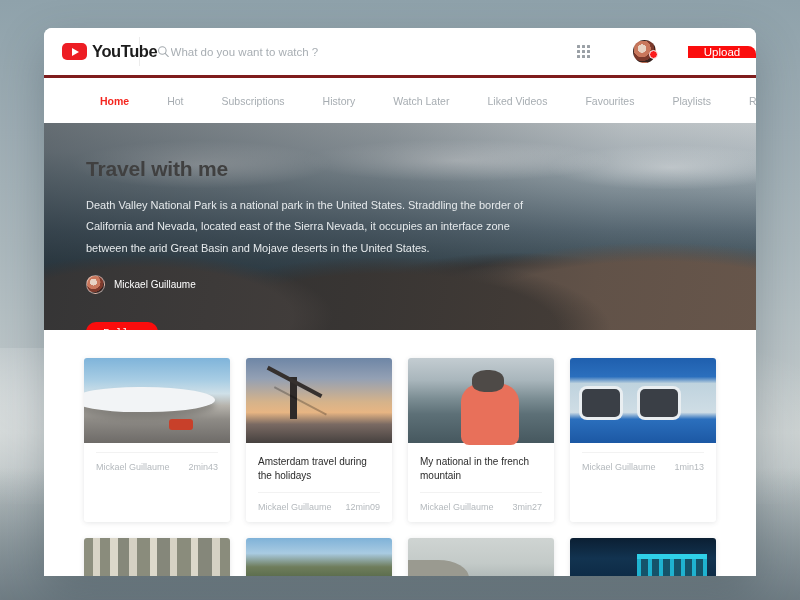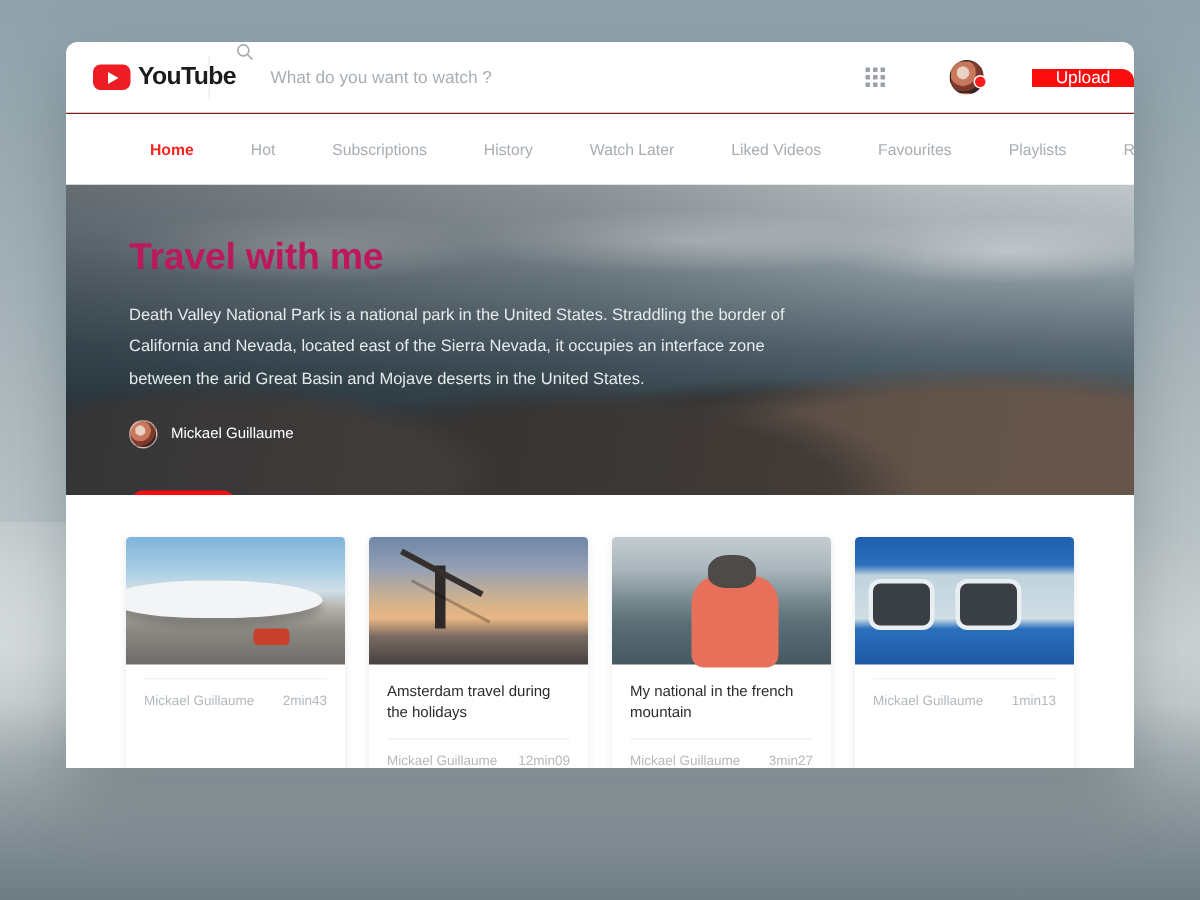--- a/index.html
+++ b/index.html
@@ -18,37 +18,37 @@
     content:""; position:absolute; left:0; right:0; top:58%; height:26%;
     background:radial-gradient(ellipse 60% 100% at 20% 40%, rgba(255,255,255,.55), rgba(255,255,255,0) 70%),
                radial-gradient(ellipse 55% 100% at 70% 55%, rgba(255,255,255,.45), rgba(255,255,255,0) 70%);
   }
   .bg-haze::after {
     content:""; position:absolute; left:0; right:0; bottom:0; height:22%;
     background:linear-gradient(180deg, rgba(120,134,140,0) 0%, rgba(108,122,129,.55) 60%, rgba(96,110,118,.75) 100%);
   }
 
   .window {
-    position:absolute; left:44px; top:28px; width:712px; height:484px;
+    position:absolute; left:44px; top:28px; width:712px; height:548px;
     background:#ffffff; border-radius:8px 8px 0 0; overflow:hidden;
     box-shadow:0 18px 46px rgba(40,55,65,.30);
   }
 
   
   .header { height:47px; display:flex; align-items:stretch; background:#fff; position:relative; }
   .logo-zone { width:95px; display:flex; align-items:center; padding-left:18px; }
   .yt-logo { display:flex; align-items:center; gap:5px; }
   .yt-play {
     width:25px; height:17px; background:#ed1d24; border-radius:5px;
     display:flex; align-items:center; justify-content:center;
   }
   .yt-play i { width:0;height:0;border-left:7px solid #fff;border-top:4.5px solid transparent;border-bottom:4.5px solid transparent; margin-left:2px;}
   .yt-word { font-size:16.5px; font-weight:bold; color:#1c1c1c; letter-spacing:-.4px; }
   .hdr-divider { width:1px; background:#ececec; margin:9px 0; }
-  .search-zone { flex:1; display:flex; padding-left:17px; gap:11px; }
+  .search-zone { flex:1; display:flex; align-items:center; padding-left:17px; gap:1px; }
   .search-input { border:none; outline:none; font-size:11.5px; color:#9aa0a6; width:100%;
                   font-family:"Liberation Sans", sans-serif; background:transparent; }
   .search-input::placeholder { color:#a8aeb3; }
   .hdr-right { display:flex; align-items:center;gap:24px; }
   .apps-btn { width:34px; display:flex; align-items:center; justify-content:center; }
   .apps-grid { display:grid; grid-template-columns:repeat(3,3px); grid-gap:2px; }
   .apps-grid span { width:3px;height:3px;background:#9aa0a6;border-radius:.5px; }
   .avatar-wrap { position:relative; width:40px; display:flex; align-items:center; justify-content:center; }
   .avatar {
     width:23px;height:23px;border-radius:50%;
@@ -57,21 +57,21 @@
   }
   .notif-dot { position:absolute; top:10px; right:6px; width:9px;height:9px;border-radius:50%;background:#fb1c1c;border:1.5px solid #fff; }
   .upload-btn {
     width:68px; background:#fb0d0d; color:#fff; font-size:11.5px;
     display:flex;align-items:center;justify-content:center;border:none;cursor:pointer;
     border-radius:0 8px 0 0; font-family:"Liberation Sans", sans-serif;
   }
 
   
   .nav {
-    height:48px; border-top:1px solid #7f1d1d; display:flex; align-items:center;
+    height:48px; border-top:3px solid #7f1d1d; display:flex; align-items:center;
     padding:0 22px; gap:0;
   }
   .nav-item {
     font-size:10.5px; color:#a7adb2; padding:0 19px; cursor:pointer; white-space:nowrap;
   }
   .nav-item:first-child { padding-left:34px; }
   .nav-item.active { color:#f4261f; font-weight:bold; }
 
   
   .hero { position:relative; height:207px; overflow:hidden; }
@@ -91,21 +91,21 @@
   }
   .hero-img::after{
     content:""; position:absolute; left:0; right:0; top:8%; height:24%;
     background:
       radial-gradient(ellipse 26% 70% at 22% 50%, rgba(255,255,255,.62), rgba(255,255,255,0) 70%),
       radial-gradient(ellipse 30% 60% at 58% 42%, rgba(255,255,255,.52), rgba(255,255,255,0) 72%),
       radial-gradient(ellipse 24% 64% at 88% 56%, rgba(255,255,255,.45), rgba(255,255,255,0) 72%);
   }
   .hero-shade { position:absolute; inset:0; background:linear-gradient(100deg, rgba(22,32,40,.56) 0%, rgba(22,32,40,.34) 46%, rgba(22,32,40,.10) 78%, rgba(22,32,40,.04) 100%); }
   .hero-body { position:absolute; left:42px; top:34px; right:40px; }
-  .hero-title { color:#be185d; font-size:25px; font-weight:bold; letter-spacing:-.2px; }
+  .hero-title { color:#404040; font-size:21px; font-weight:bold; letter-spacing:-.2px; }
   .hero-desc { color:#e6eaec; font-size:11px; line-height:1.95; margin-top:14px; max-width:468px; }
   .hero-author { display:flex; align-items:center; gap:9px; margin-top:16px; }
   .hero-avatar {
     width:19px;height:19px;border-radius:50%;
     background:radial-gradient(circle at 38% 36%, #e8d3c4 0 22%, #c9775c 23% 46%, #7d3a2c 47% 66%, #3a2420 67% 100%);
     border:1px solid rgba(255,255,255,.5);
   }
   .hero-author-name { color:#fff; font-size:10px; }
   .follow-btn {
     margin-top:28px; width:72px; height:22px; background:#fb0d0d; color:#fff;

